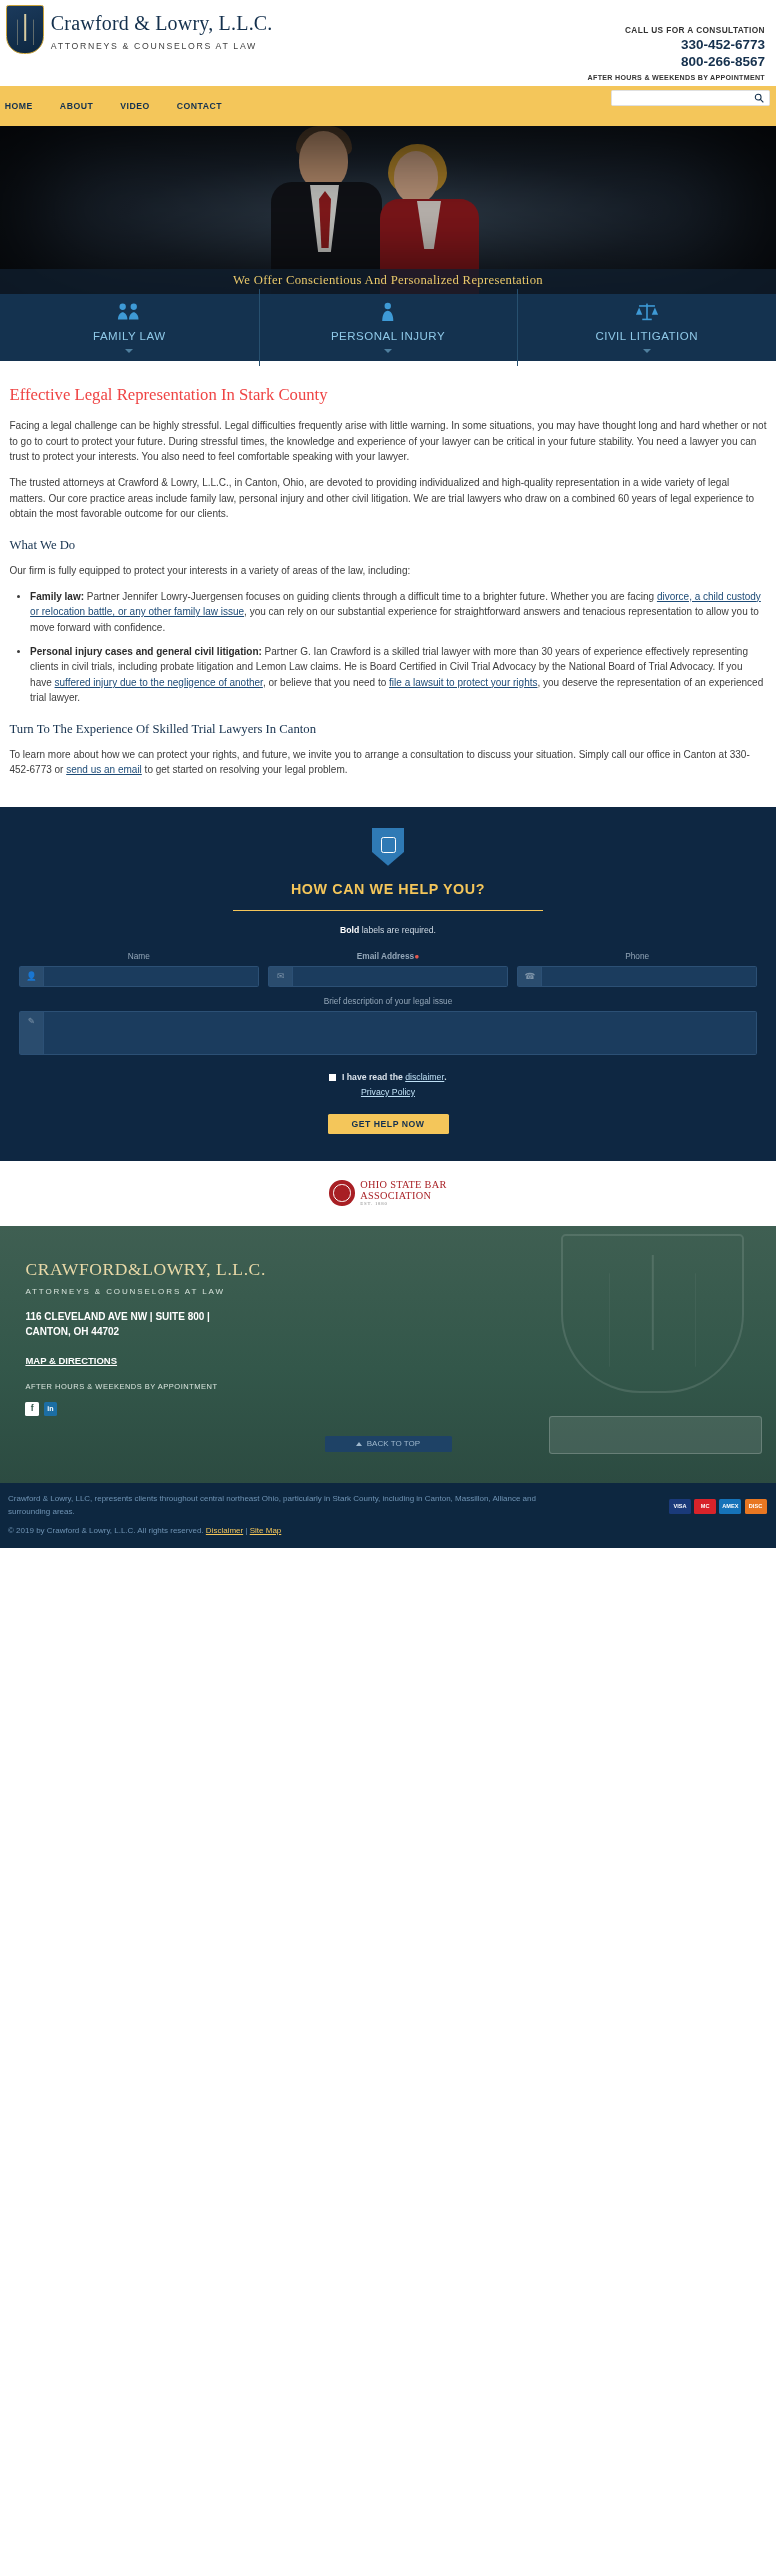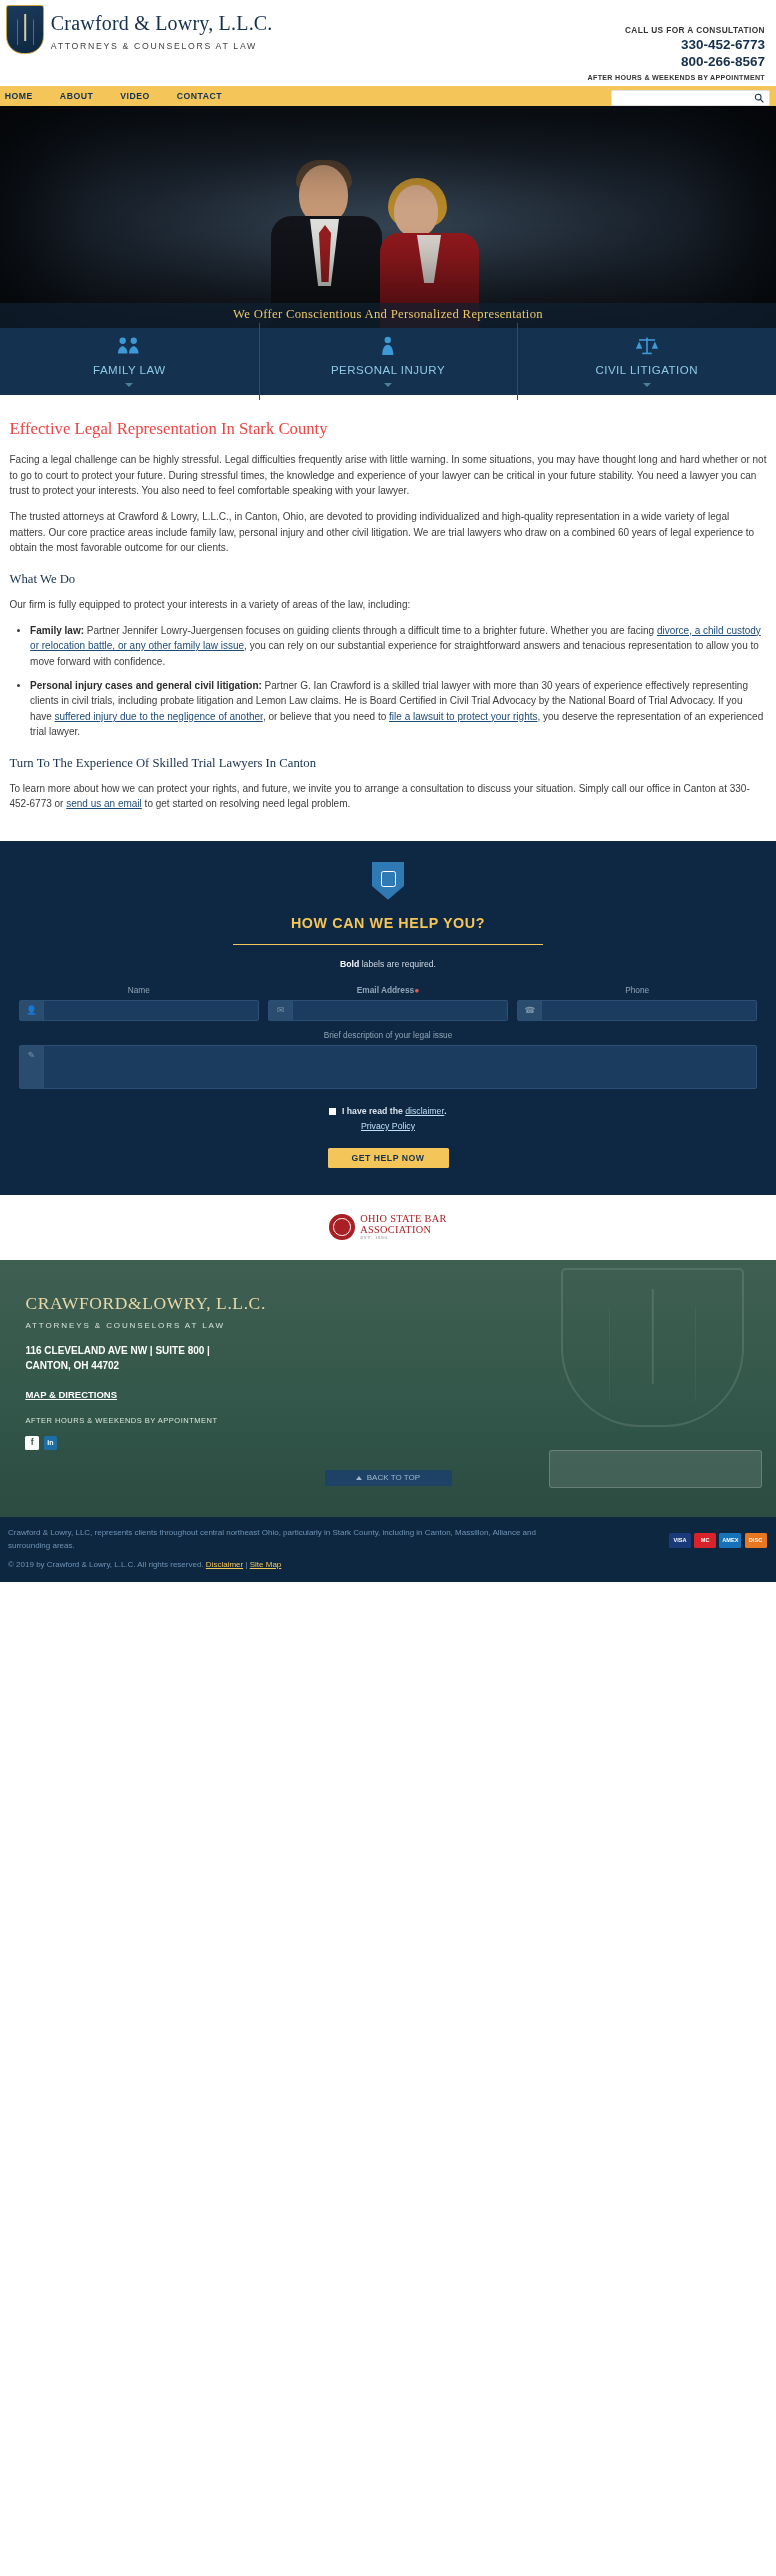--- a/index.html
+++ b/index.html
@@ -31,38 +31,38 @@
   .firm-name { font-family: "Liberation Serif", serif; font-size: 20px; color: #14304d; letter-spacing: 0.2px; white-space: nowrap; }
   .firm-sub { font-family: "Liberation Sans", sans-serif; font-size: 8.7px; letter-spacing: 1.7px; color: #3e3e3e; margin-top: 1.6px; }
 
   .call-block { position: absolute; right: 11px; top: 24px; text-align: right; }
   .call-label { font-size: 8.3px; font-weight: bold; letter-spacing: 0.4px; color: #333; }
   .call-phone { font-size: 13.5px; font-weight: bold; color: #14304d; line-height: 1.25; }
   .call-hours { font-size: 7.1px; font-weight: bold; letter-spacing: 0.3px; color: #333; margin-top: 2.4px; }
 
   
   .nav {
-    height: 20px; background: #f4c65a; display: flex; align-items: center;
+    height: 40px; background: #f4c65a; display: flex; align-items: center;
     position: relative;
   }
   .nav-item {
     font-size: 8.7px; font-weight: bold; color: #123050; letter-spacing: 0.5px;
     padding: 0 13.5px; line-height: 24px; cursor: pointer; text-transform: uppercase;
   }
   .nav-item:first-child { padding-left: 4.8px; }
   .search-box {
     position: absolute; right: 6.4px; top: 4px; width: 159px; height: 16px;
     background: #ffffff; border: 0.8px solid #e0e0e0; border-radius: 1.6px;
   }
   .search-box input { width: 137px; height: 14.3px; border: 0; outline: none; font-size: 8.7px; padding-left: 4.8px; background: transparent; }
   .search-ico { position: absolute; right: 4px; top: 2.4px; width: 10.3px; height: 10.3px; }
 
   
   .hero {
-    height: 222px; position: relative;
+    height: 168px; position: relative;
     background: radial-gradient(ellipse at 50% 55%, #3a4a5a 0%, #1d2733 48%, #0e141c 100%);
     overflow: hidden;
   }
   .hero-people { position: absolute; left: 50%; transform: translateX(-50%); bottom: 0; width: 238px; height: 168px; }
   .h-man-head { position: absolute; left: 30px; top: 4.8px; width: 49px; height: 59px; background: #d9a781; border-radius: 50% 50% 46% 46%; }
   .h-man-hair { position: absolute; left: 27px; top: 0px; width: 56px; height: 29px; background: #5d4733; border-radius: 27px 27px 8px 8px; }
   .h-man-body { position: absolute; left: 1.6px; top: 56px; width: 111px; height: 115px; background: #14161c; border-radius: 20.6px 20.6px 0 0; }
   .h-man-shirt { position: absolute; left: 41px; top: 59px; width: 29px; height: 67px; background: #f2f2ee; clip-path: polygon(0 0,100% 0,72% 100%,28% 100%); }
   .h-man-tie { position: absolute; left: 50px; top: 65px; width: 12px; height: 57px; background: #a52022; clip-path: polygon(50% 0,100% 14%,80% 100%,20% 100%,0 14%); }
   .h-wm-head { position: absolute; left: 125px; top: 25.4px; width: 44px; height: 52px; background: #e0b292; border-radius: 50% 50% 46% 46%; }
@@ -315,21 +315,21 @@
     <ul>
       <li>
         <strong>Family law:</strong><span> Partner Jennifer Lowry-Juergensen focuses on guiding clients through a difficult time to a brighter future. Whether you are facing </span><a href="#">divorce, a child custody or relocation battle, or any other family law issue</a><span>, you can rely on our substantial experience for straightforward answers and tenacious representation to allow you to move forward with confidence.</span>
       </li>
       <li>
         <strong>Personal injury cases and general civil litigation:</strong><span> Partner G. Ian Crawford is a skilled trial lawyer with more than 30 years of experience effectively representing clients in civil trials, including probate litigation and Lemon Law claims. He is Board Certified in Civil Trial Advocacy by the National Board of Trial Advocacy. If you have </span><a href="#">suffered injury due to the negligence of another</a><span>, or believe that you need to </span><a href="#">file a lawsuit to protect your rights</a><span>, you deserve the representation of an experienced trial lawyer.</span>
       </li>
     </ul>
 
     <h2>Turn To The Experience Of Skilled Trial Lawyers In Canton</h2>
-    <p><span>To learn more about how we can protect your rights, and future, we invite you to arrange a consultation to discuss your situation. Simply call our office in Canton at 330-452-6773 or </span><a href="#">send us an email</a><span> to get started on resolving need legal problem.</span></p>
+    <p><span>To learn more about how we can protect your rights, and future, we invite you to arrange a consultation to discuss your situation. Simply call our office in Canton at 330-452-6773 or </span><a href="#">send us an email</a><span> to get started on resolving your legal problem.</span></p>
   </div>
 
   <div class="contact">
     <div class="shield"></div>
     <h2>HOW CAN WE HELP YOU?</h2>
     <div class="req-note">
       <b>Bold</b><span> labels are required.</span>
     </div>
 
     <div class="form-wrap">

